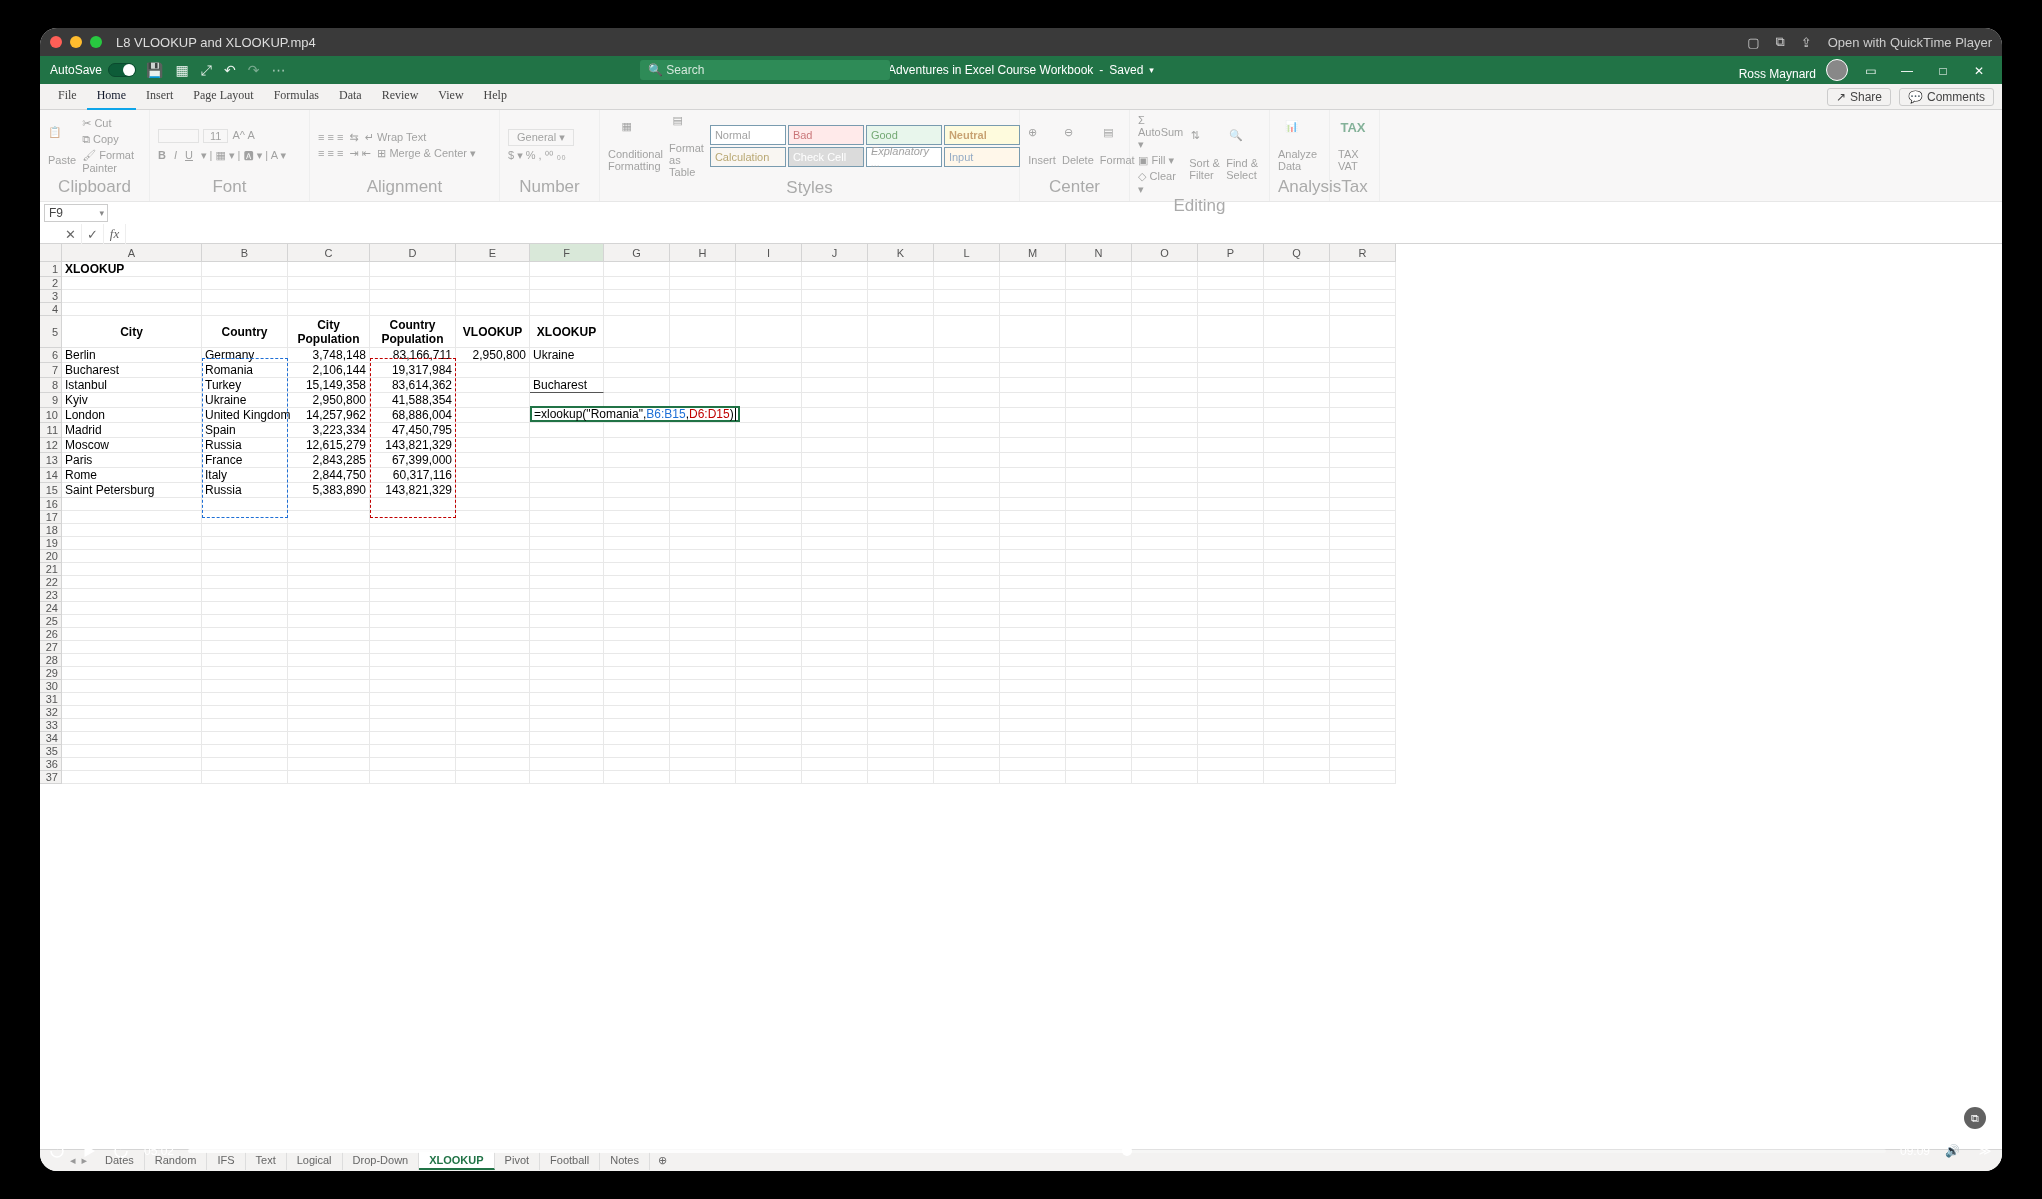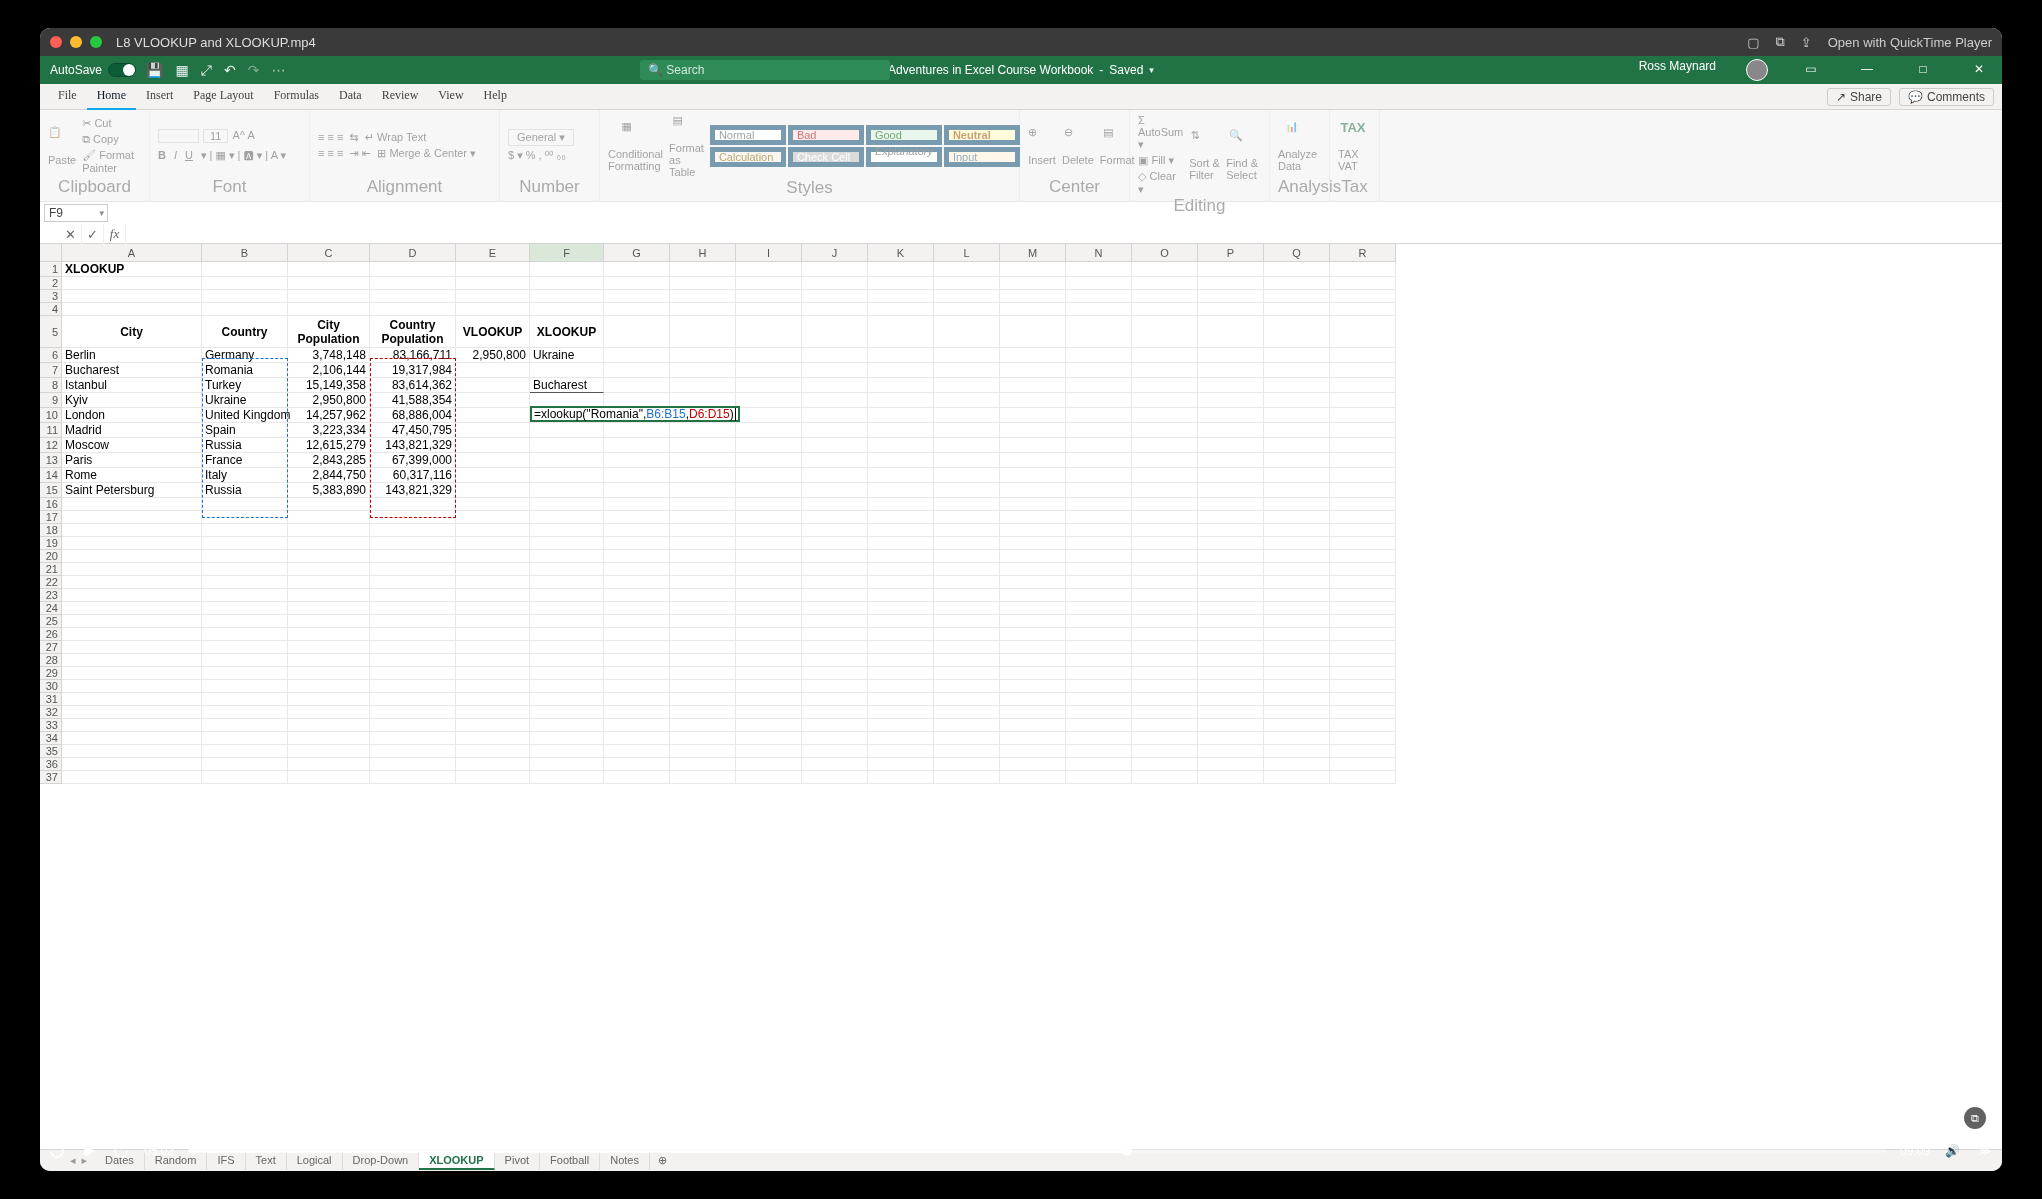--- a/index.html
+++ b/index.html
@@ -1,57 +1,57 @@
 <!DOCTYPE html>
 <html><head>
 <meta charset="utf-8">
 <style>
 * { margin: 0; padding: 0; box-sizing: border-box; font-family: -apple-system, "Segoe UI", Arial, sans-serif; }
 body { background: #000; width: 2042px; height: 1199px; overflow: hidden; }
 
-.mac-window { position: absolute; left: 40px; top: 28px; right: 40px; bottom: 28px; background: #fff; border-radius: 10px; overflow: hidden; display: flex; flex-direction: column; box-shadow: 0 10px 40px rgba(0,0,0,0.5); }
+.mac-window { position: absolute; left: 40px; top: 28px; right: 40px; bottom: 28px; background: #fff; border-radius: 17px; overflow: hidden; display: flex; flex-direction: column; box-shadow: 0 10px 40px rgba(0,0,0,0.5); }
 
 
 .mac-titlebar { height: 28px; background: #3a3a3a; display: flex; align-items: center; padding: 0 10px; color: #ddd; font-size: 13px; }
 .traffic-lights { display: flex; gap: 8px; margin-right: 14px; }
 .traffic-light { width: 12px; height: 12px; border-radius: 50%; }
 .tl-red { background: #ff5f57; }
 .tl-yellow { background: #febc2e; }
 .tl-green { background: #28c840; }
 .mac-titlebar-right { margin-left: auto; display: flex; gap: 16px; align-items: center; color: #ccc; font-size: 13px; }
 
 
 .excel-titlebar { height: 28px; background: #217346; display: flex; align-items: center; padding: 0 10px; color: #fff; font-size: 12px; }
 .autosave { display: flex; align-items: center; gap: 6px; margin-right: 10px; }
 .autosave-toggle { width: 28px; height: 14px; background: #0d5c38; border-radius: 8px; position: relative; border:1px solid #0a4a2e;}
 .autosave-knob { width: 12px; height: 12px; background: #fff; border-radius: 50%; position: absolute; left: 14px; top: 0; }
 .qa-icons { display: flex; gap: 12px; margin-right: 20px; }
 .qa-ic { color: #fff; opacity: 0.9; font-size: 14px; }
 .excel-doc-title { position: absolute; left: 50%; transform: translateX(-50%); display: flex; align-items: center; gap: 6px; }
 .search-box { position: absolute; left: 600px; width: 250px; height: 20px; background: #2e8b57; border-radius: 3px; display: flex; align-items: center; padding: 0 8px; color: #d4e8dc; font-size: 12px; }
-.excel-titlebar-right { margin-left: auto; display: flex; align-items: flex-start; gap: 30px; }
+.excel-titlebar-right { margin-left: auto; display: flex; align-items: flex-end; gap: 10px; }
 .user-avatar { width: 22px; height: 22px; border-radius: 50%; background: #888; border: 1px solid #fff; }
 .win-btn { width: 26px; height: 20px; display:flex; align-items:center; justify-content:center; color:#fff; font-size: 12px;}
 
 
 .ribbon-tabs { height: 26px; background: #f3f2f1; border-bottom: 1px solid #d4d4d4; display: flex; align-items: center; padding: 0 8px; font-size: 12px; }
 .ribbon-tab { padding: 12px 10px; height: 16px; display: flex; align-items: center; color: #444; font-family: Liberation Serif, serif; }
 .ribbon-tab.active { border-bottom: 2px solid #0ea5e9; color: #0f172a; }
 .ribbon-right { margin-left: auto; display: flex; gap: 8px; }
 .share-btn, .comments-btn { border: 1px solid #ccc; padding: 1px 8px; border-radius: 3px; display: flex; align-items: center; gap: 4px; font-size: 12px; color: #444; }
 
 
 .ribbon { height: 92px; background: #f3f2f1; border-bottom: 1px solid #d4d4d4; display: flex; opacity: 0.55; }
 .ribbon-group { border-right: 1px solid #e1e1e1; padding: 4px 8px; display: flex; flex-direction: column; justify-content: space-between; }
 .ribbon-group-label { text-align: center; font-size: 17px; color: #666; }
 .ribbon-group-body { flex: 1; display: flex; align-items: center; gap: 6px; font-size: 11px; color: #555; }
 .rb-big { display:flex; flex-direction:column; align-items:center; justify-content:center; font-size:11px; color:#555; }
 .rb-big svg, .rb-big-ic { width:28px; height:28px; }
 .rb-col { display:flex; flex-direction:column; gap:3px; font-size:11px; color:#555;}
-.style-cell { width: 76px; height: 20px; border: 5px solid #0c4a6e; padding: 1px 4px; font-size: 11px; display: flex; align-items: center; }
+.style-cell { width: 76px; height: 20px; border: 1px solid #0c4a6e; padding: 1px 4px; font-size: 11px; display: flex; align-items: center; }
 .style-normal { background: #fff; }
 .style-bad { background: #ffd9d9; color:#9c0006; }
 .style-good { background: #d7f0de; color:#006100;}
 .style-neutral { background: #fef9c3; color:#9c5700;font-weight:bold;}
 .style-calc { background: #f5f0e8; color:#7f6000;}
 .style-check { background: #bfbfbf; color:#fff;}
 .style-expl { background: #fff; font-style:italic;}
 .style-input { background: #fff2d9; color:#3f6797;}
 
 

